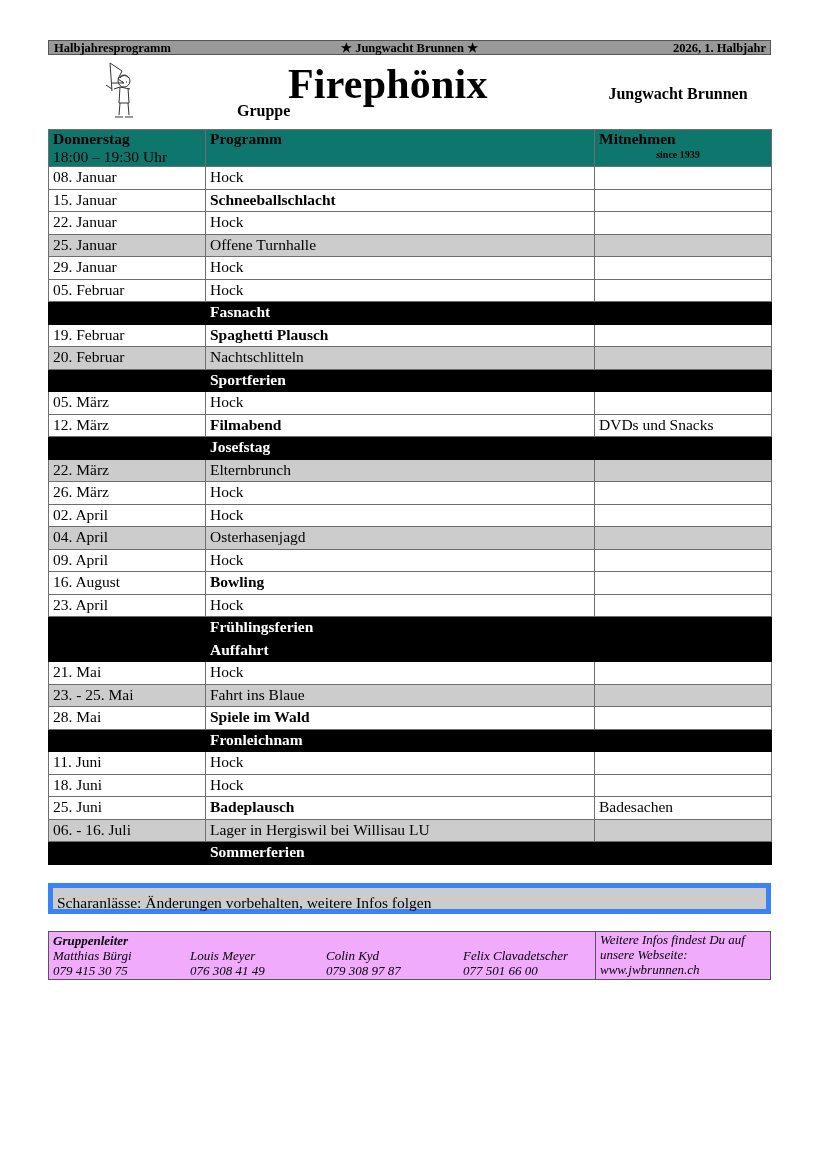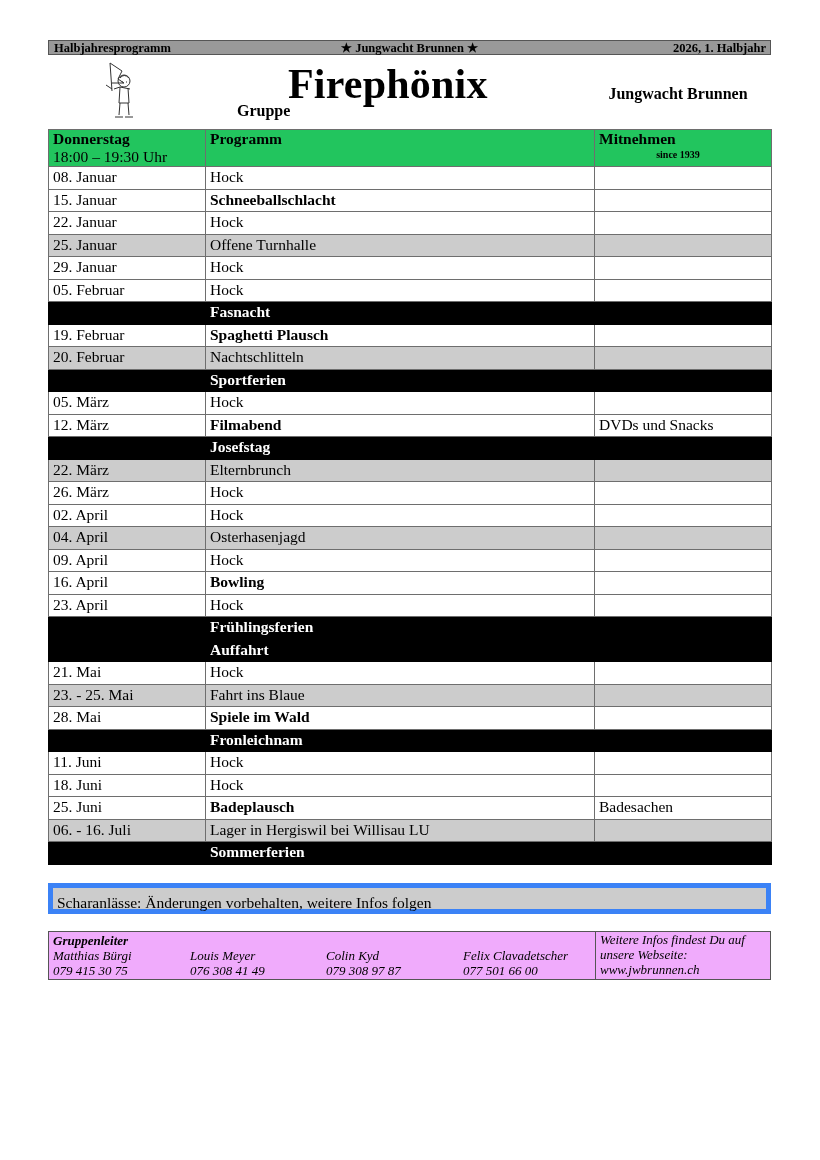--- a/index.html
+++ b/index.html
@@ -17,21 +17,21 @@
     .title { position: absolute; left: 240px; top: 4px; font-size: 42px; font-weight: bold; letter-spacing: 0.2px; line-height: 50px; }
     .org { position: absolute; left: 545px; width: 170px; top: 30px; text-align: center; }
     .org .name { font-size: 16px; font-weight: bold; line-height: 18px; }
     .org .since { font-size: 10px; font-weight: bold; line-height: 12px; margin-top: 46px; }
 
     table.prog { border-collapse: collapse; width: 723px; table-layout: fixed; font-size: 15.5px; }
     table.prog td, table.prog th { border: 1px solid #6e6e6e; padding: 0 4px; height: 21.5px; line-height: 20px; vertical-align: top; text-align: left; white-space: nowrap; overflow: hidden; }
     table.prog col.c1 { width: 157px; }
     table.prog col.c2 { width: 389px; }
     table.prog col.c3 { width: 177px; }
-    table.prog thead th { background: #22c55e; font-weight: bold; height: 36px; margin-top: 28px; }
+    table.prog thead th { background: #0f766e; font-weight: bold; height: 36px; margin-top: 28px; }
     table.prog thead .sub { font-weight: normal; display: block; line-height: 18px; }
     table.prog thead .hd { display: block; line-height: 18px; }
     tr.white td { background: #ffffff; }
     tr.grey td { background: #cccccc; }
     tr.black td { background: #000000; color: #ffffff; font-weight: bold; border-color: #000; }
     td.bold { font-weight: bold; }
 
     .notice { margin-top: 18px; background: #cccccc; border: 5px solid #3b82f6; height: 31px; box-sizing: border-box; padding: 5px 4px; font-size: 15.5px; line-height: 20px; }
 
     .leaders { margin-top: 17px; position: relative; background: #f0abfc; border: 1px solid #555; height: 49px; box-sizing: border-box; font-size: 13px; line-height: 15px; font-style: italic; }
@@ -178,21 +178,21 @@
           <td>04. April</td>
           <td>Osterhasenjagd</td>
           <td></td>
         </tr>
         <tr class="white">
           <td>09. April</td>
           <td>Hock</td>
           <td></td>
         </tr>
         <tr class="white">
-          <td>16. April</td>
+          <td>16. August</td>
           <td class="bold">Bowling</td>
           <td></td>
         </tr>
         <tr class="white">
           <td>23. April</td>
           <td>Hock</td>
           <td></td>
         </tr>
         <tr class="black">
           <td></td>

